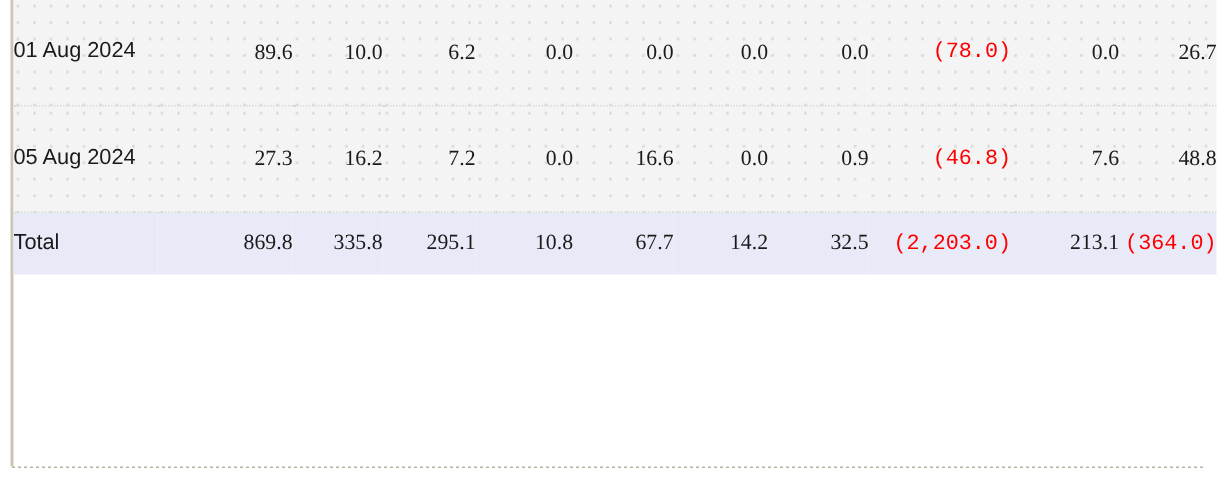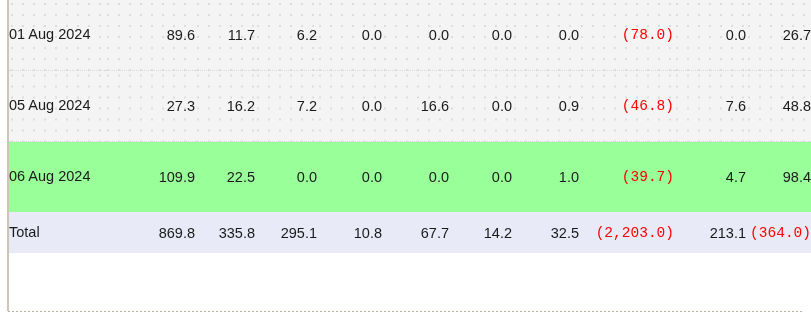--- a/index.html
+++ b/index.html
@@ -92,21 +92,21 @@
 
   
   tr.row-alt > td { border-bottom: 1px dotted #d8d8d8; }
 
   
   tr.data-row > td   { height: 70px; }
   tr.row-total > td  { height: 41px; }
 
   
   .neg { color: #fe0000; font-family: Liberation Mono, monospace; }
-  .pos { color: #1a1a1a; }
+  .pos { color: #1a1a1a; font-family: Liberation Serif, serif; }
 
   
   tr.row-total td.label-cell { white-space: nowrap; }
 </style>
 </head>
 <body>
 
 <div id="grid-frame">
   <div id="grid-left-rule"></div>
   <div id="grid-bottom-rule"></div>
@@ -122,21 +122,21 @@
       <col style="width:63px">
       <col style="width:67px">
       <col style="width:95px">
       <col style="width:72px">
       <col style="width:65px">
     </colgroup>
     <tbody id="grid-body">
         <tr class="data-row row-alt">
           <td class="label-cell">01 Aug 2024</td>
           <td class="num-cell pos">89.6</td>
-          <td class="num-cell pos">11.7</td>
+          <td class="num-cell pos">10.0</td>
           <td class="num-cell pos">6.2</td>
           <td class="num-cell pos">0.0</td>
           <td class="num-cell pos">0.0</td>
           <td class="num-cell pos">0.0</td>
           <td class="num-cell pos">0.0</td>
           <td class="num-cell neg">(78.0)</td>
           <td class="num-cell pos">0.0</td>
           <td class="num-cell pos">26.7</td>
         </tr>
         <tr class="data-row row-alt">
@@ -145,33 +145,20 @@
           <td class="num-cell pos">16.2</td>
           <td class="num-cell pos">7.2</td>
           <td class="num-cell pos">0.0</td>
           <td class="num-cell pos">16.6</td>
           <td class="num-cell pos">0.0</td>
           <td class="num-cell pos">0.9</td>
           <td class="num-cell neg">(46.8)</td>
           <td class="num-cell pos">7.6</td>
           <td class="num-cell pos">48.8</td>
         </tr>
-        <tr class="data-row row-selected">
-          <td class="label-cell">06 Aug 2024</td>
-          <td class="num-cell pos">109.9</td>
-          <td class="num-cell pos">22.5</td>
-          <td class="num-cell pos">0.0</td>
-          <td class="num-cell pos">0.0</td>
-          <td class="num-cell pos">0.0</td>
-          <td class="num-cell pos">0.0</td>
-          <td class="num-cell pos">1.0</td>
-          <td class="num-cell neg">(39.7)</td>
-          <td class="num-cell pos">4.7</td>
-          <td class="num-cell pos">98.4</td>
-        </tr>
         <tr class="row-total row-total">
           <td class="label-cell">Total</td>
           <td class="num-cell pos">869.8</td>
           <td class="num-cell pos">335.8</td>
           <td class="num-cell pos">295.1</td>
           <td class="num-cell pos">10.8</td>
           <td class="num-cell pos">67.7</td>
           <td class="num-cell pos">14.2</td>
           <td class="num-cell pos">32.5</td>
           <td class="num-cell neg">(2,203.0)</td>

